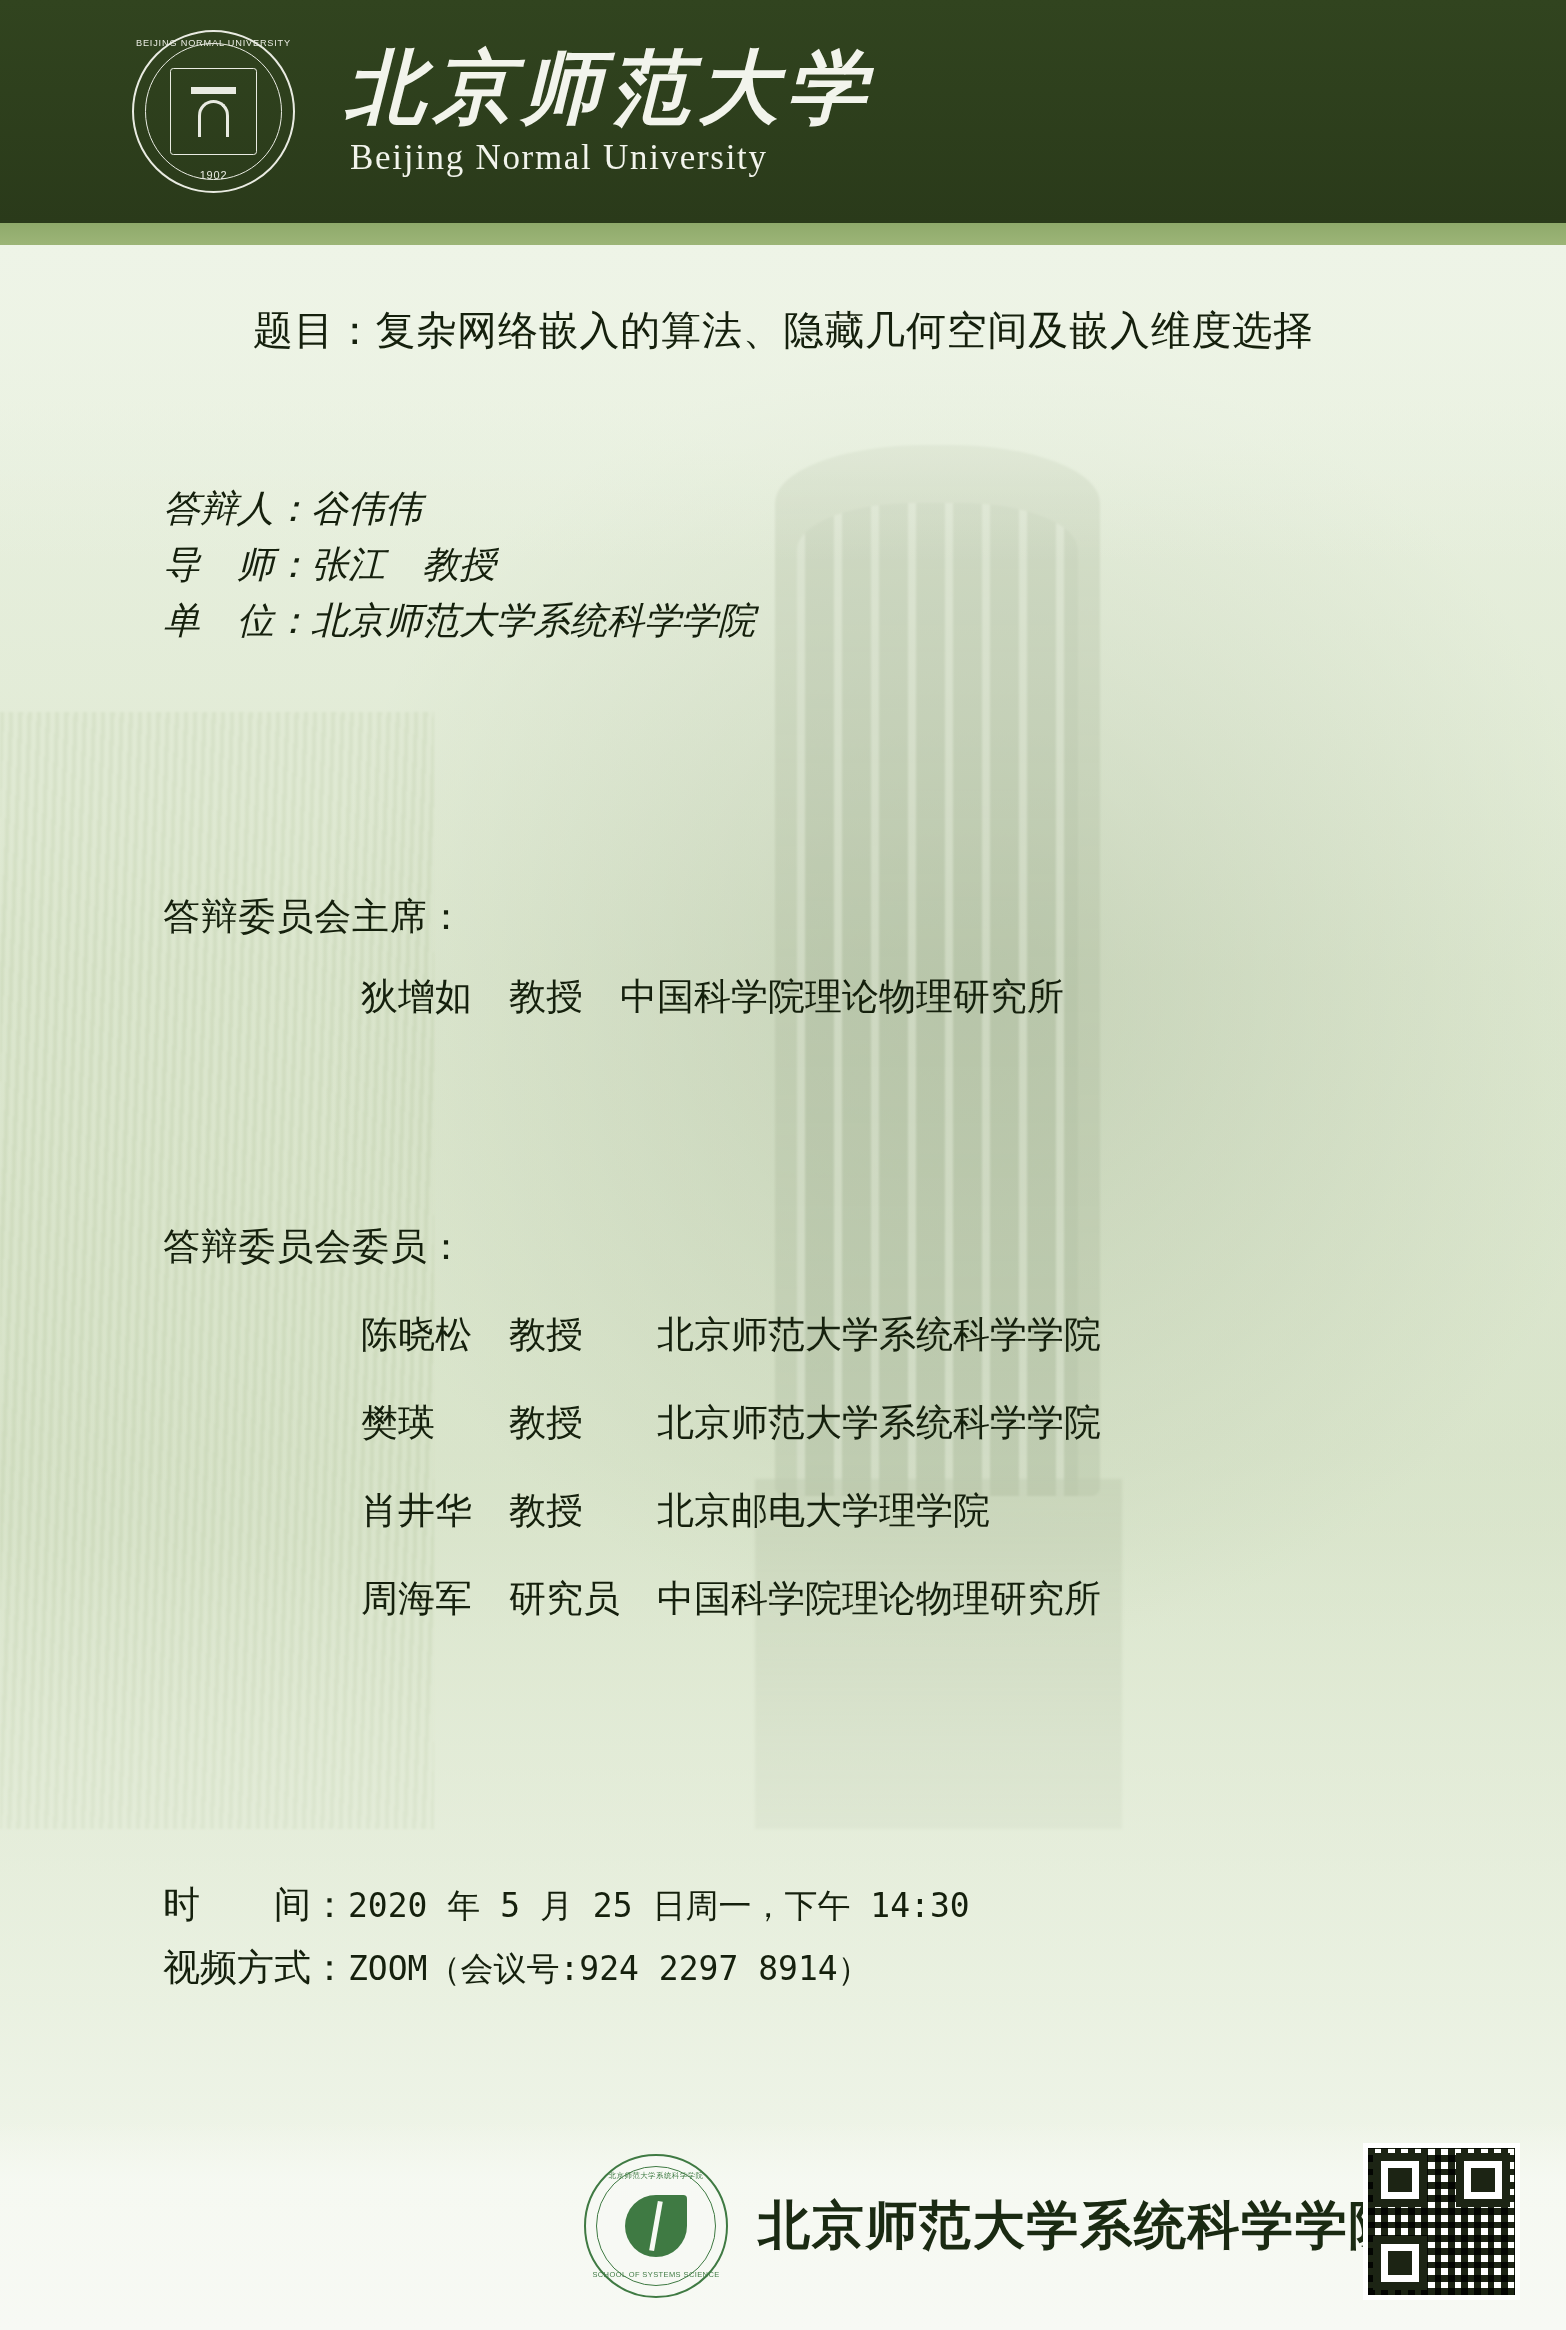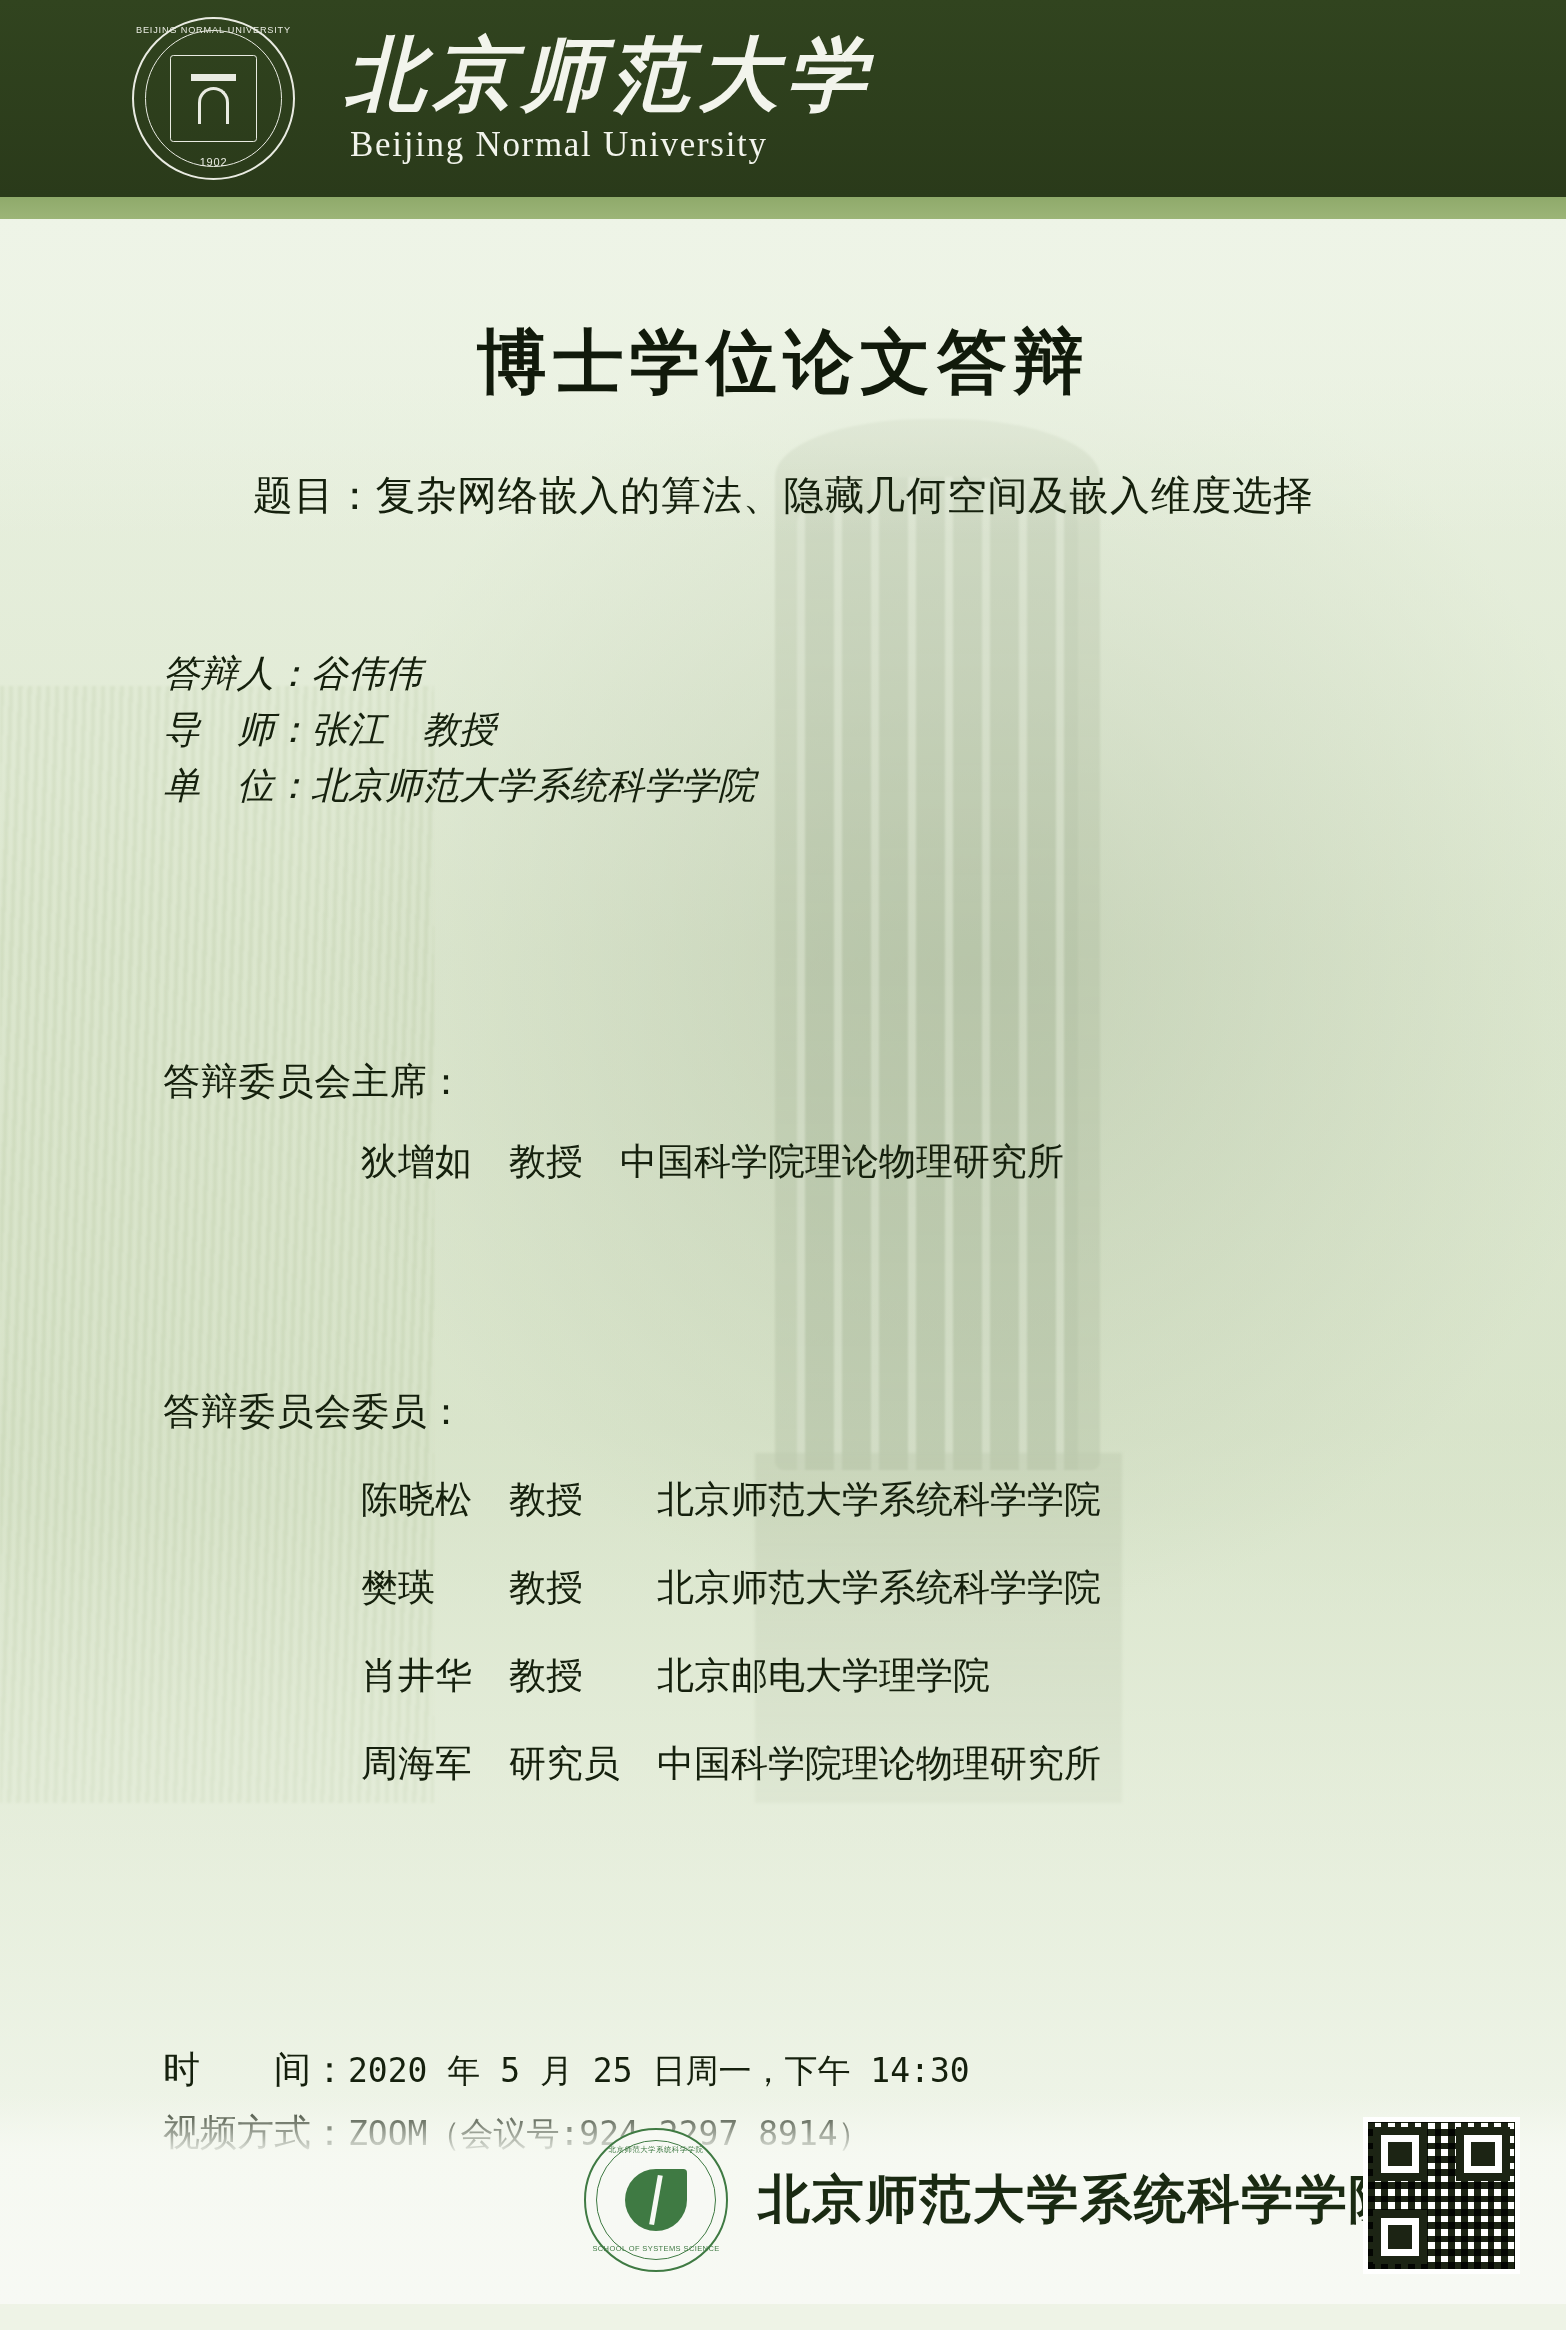--- a/index.html
+++ b/index.html
@@ -14,21 +14,21 @@
     position: relative;
     width: 1567px;
     height: 2330px;
     overflow: hidden;
     background: #eef3e6;
   }
 
   
   .header {
     position: relative;
-    height: 197px;
+    height: 223px;
     background: #2c3d1c;
     background: linear-gradient(180deg, #31441f 0%, #2a3a1a 100%);
     display: flex;
     align-items: center;
     z-index: 5;
   }
   .header-seal {
     margin-left: 132px;
     width: 163px;
     height: 163px;
@@ -348,21 +348,20 @@
   <div class="content">
     <div class="photo">
       <div class="grass"></div>
       <div class="tower"></div>
       <div class="tower-base"></div>
       <div class="haze"></div>
       <div class="sky-fade"></div>
     </div>
 
     <div class="layer">
-      <div class="doc-title">博士学位论文答辩</div>
       <div class="thesis-title">题目：复杂网络嵌入的算法、隐藏几何空间及嵌入维度选择</div>
 
       <div class="people">
         <div class="row">答辩人：谷伟伟</div>
         <div class="row">导　师：张江　教授</div>
         <div class="row">单　位：北京师范大学系统科学学院</div>
       </div>
 
       <div class="section chair-block">
         <div class="section-label">答辩委员会主席：</div>

